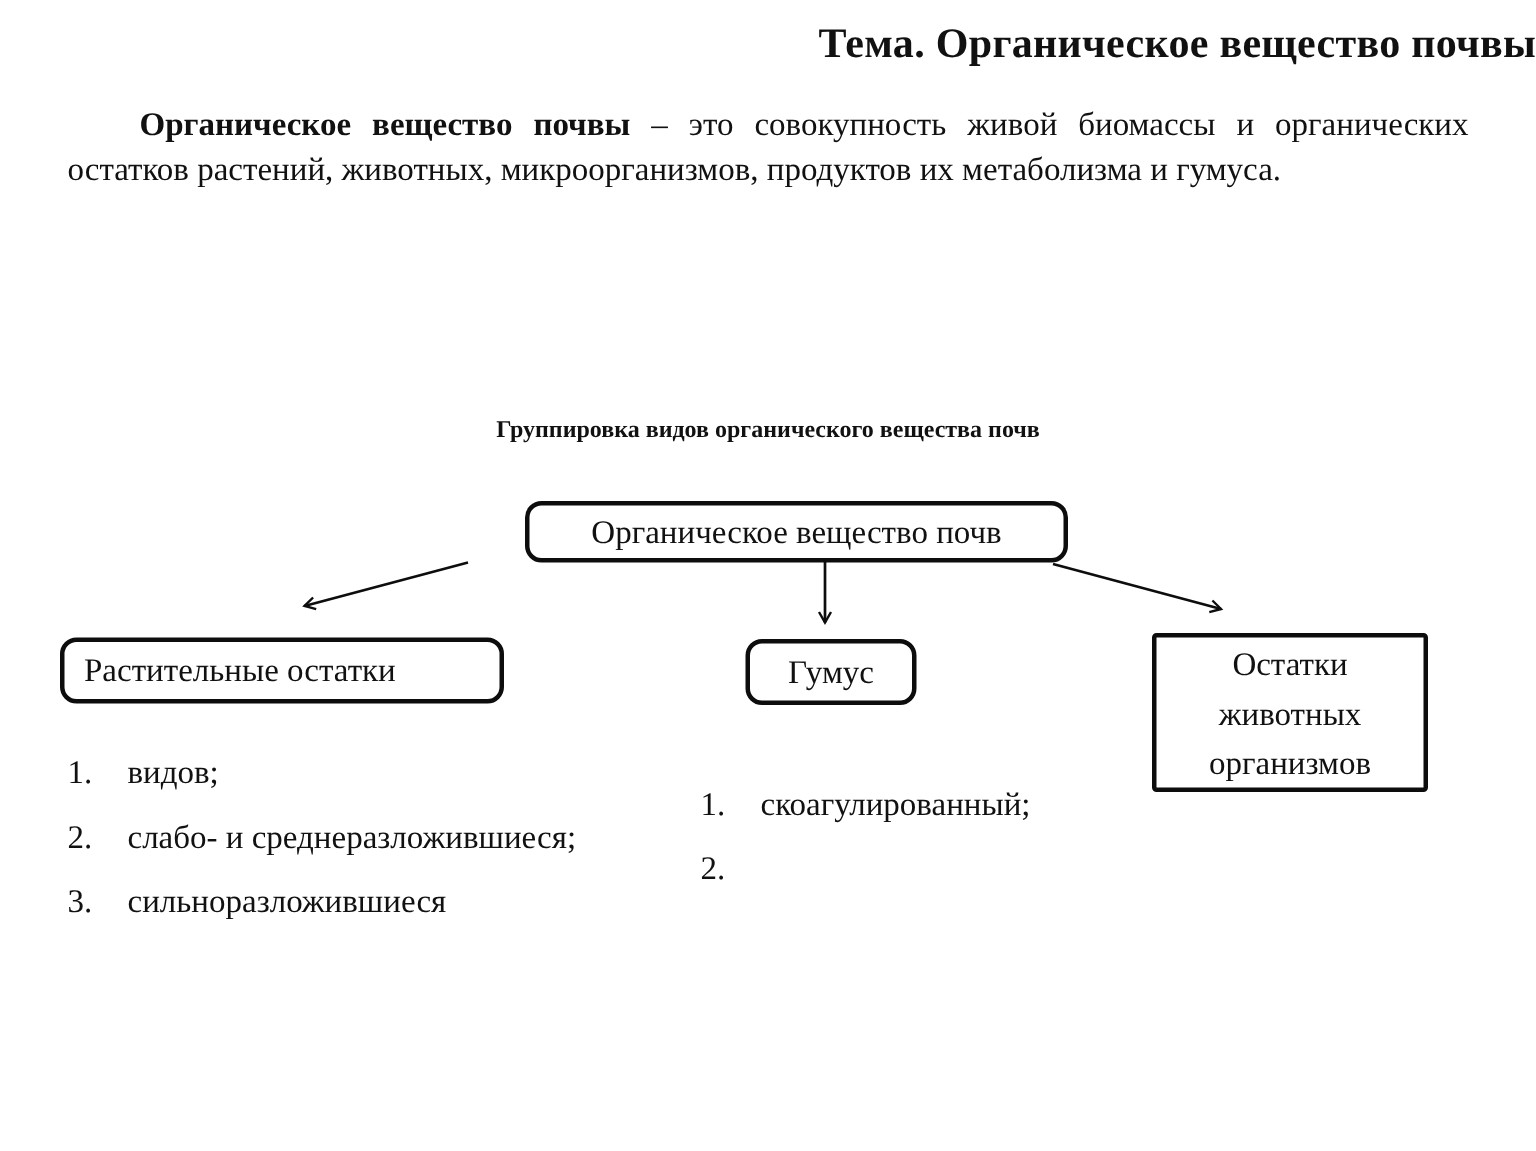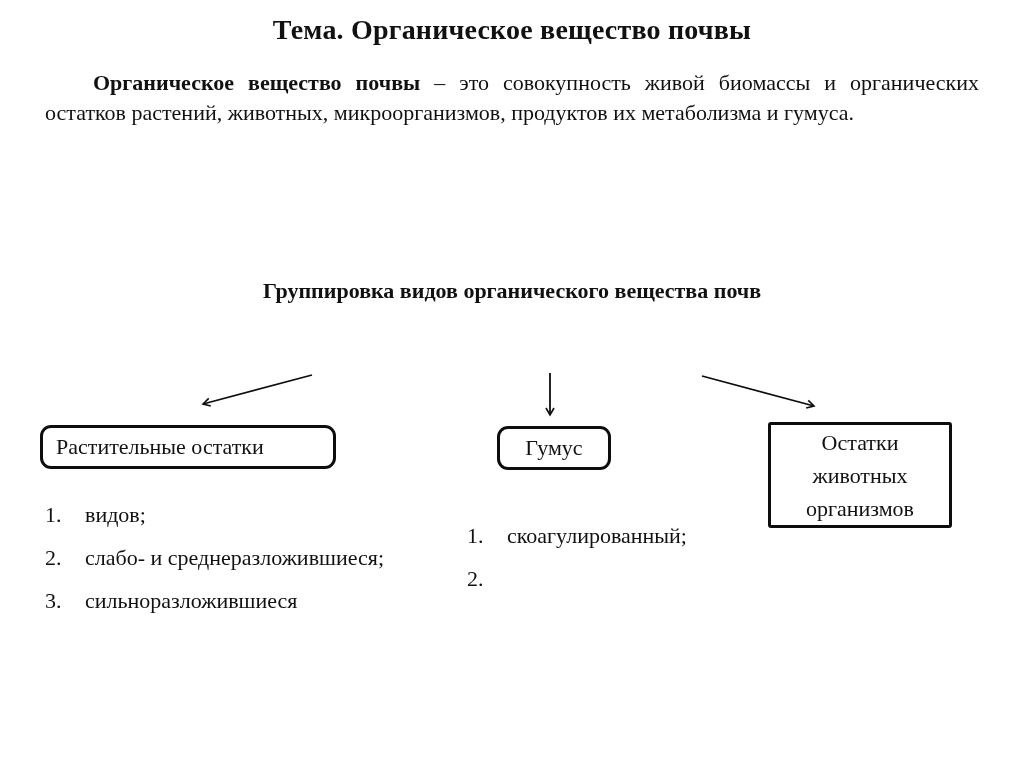--- a/index.html
+++ b/index.html
@@ -14,21 +14,21 @@
     background: #ffffff;
     font-family: "Liberation Serif", "DejaVu Serif", serif;
     color: #111111;
     overflow: hidden;
   }
   .slide-title {
     position: absolute;
     top: 14px;
     left: 0;
     width: 100%;
-    text-align: center;
+    text-align: right;
     font-size: 28px;
     font-weight: bold;
     margin: 0;
     letter-spacing: 0.2px;
   }
   .text-block {
     position: absolute;
     top: 68px;
     left: 45px;
     width: 934px;
@@ -40,21 +40,21 @@
     text-align: justify;
     text-indent: 48px;
   }
   .para b { font-weight: bold; }
   .diagram-heading {
     position: absolute;
     top: 278px;
     left: 0;
     width: 100%;
     text-align: center;
-    font-size: 22px;
+    font-size: 16px;
     font-weight: bold;
     margin: 0;
   }
   .diagram {
     position: absolute;
     inset: 0;
   }
   .arrows-svg {
     position: absolute;
     inset: 0;
@@ -139,20 +139,21 @@
       <defs>
         <marker id="arrowhead" markerWidth="12" markerHeight="12" refX="8" refY="5" orient="auto" markerUnits="userSpaceOnUse">
           <path d="M1,1 L8,5 L1,9" fill="none" stroke="#0d0d0d" stroke-width="1.6"></path>
         </marker>
       </defs>
       <line x1="312" y1="375" x2="203" y2="404" stroke="#0d0d0d" stroke-width="1.8" marker-end="url(#arrowhead)"></line>
       <line x1="550" y1="373" x2="550" y2="415" stroke="#0d0d0d" stroke-width="1.8" marker-end="url(#arrowhead)"></line>
       <line x1="702" y1="376" x2="814" y2="406" stroke="#0d0d0d" stroke-width="1.8" marker-end="url(#arrowhead)"></line>
     </svg>
 
+    <div class="node node-root">Органическое вещество почв</div>
     <div class="node node-left">Растительные остатки</div>
     <div class="node node-mid">Гумус</div>
     <div class="node node-right">Остатки животных организмов</div>
 
     <ol class="num-list list-left">
       <li>
           <span class="num">1.</span>
           <span class="txt">видов;</span>
         </li>
       <li>

